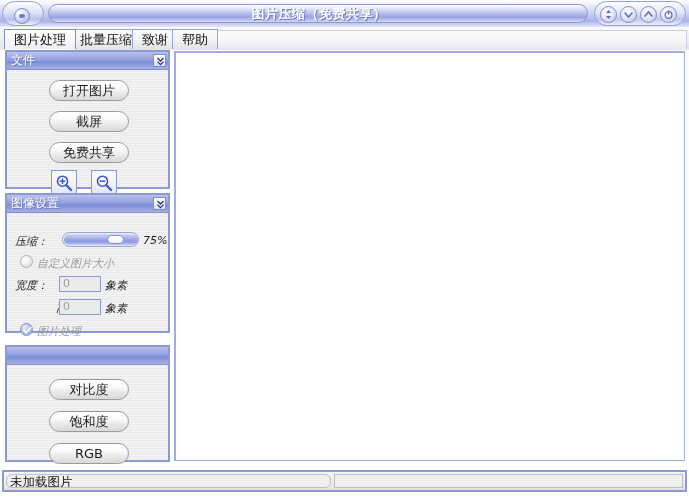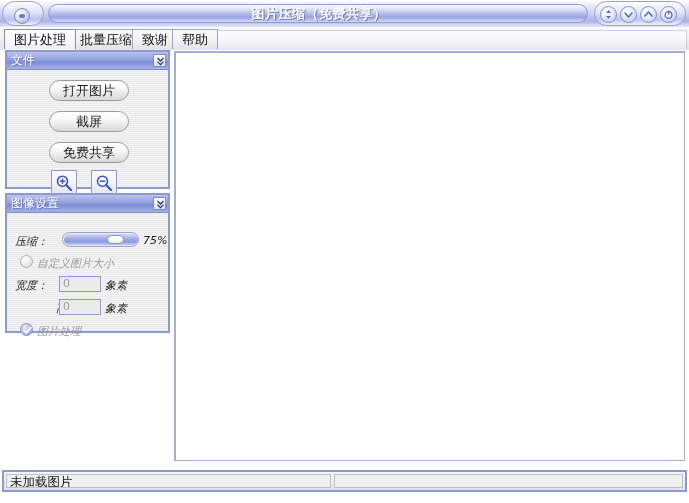--- a/index.html
+++ b/index.html
@@ -300,21 +300,21 @@
       repeating-linear-gradient(to bottom, #f4f4f4 0px, #f4f4f4 1px, #ebebeb 1px, #ebebeb 2px);
     border: 1px solid #bfbfbf;
     box-sizing: border-box;
     font-size: 12.5px;
     color: #141414;
     line-height: 13px;
     padding-left: 3px;
     white-space: nowrap;
     overflow: hidden;
   }
-  .sb-cell.c1 { left: 2px; width: 325px; }
+  .sb-cell.c1 { left: 2px; width: 325px; border-radius: 6px; }
   .sb-cell.c2 { left: 330px; width: 349px; }
 
   .corner-grip {
     position: absolute; right: 1px; bottom: 0px;
     width: 14px; height: 12px;
   }
 </style>
 </head>
 <body>
 
@@ -445,20 +445,36 @@
 
           <div class="chk on" style="left:13px; top:110px;">
             <svg width="11" height="11" viewBox="0 0 11 11">
               <path d="M2 5.4 L4.3 7.8 L8.8 2.6" stroke="#ffffff" stroke-width="1.7" fill="none" stroke-linecap="round" stroke-linejoin="round"></path>
             </svg>
           </div>
           <div class="lbl dim" style="left:30px; top:111px;">图片处理</div>
         </div>
       </div>
 
+      <div class="panel" style="top:295px; height:117px;">
+        <div class="panel-hd">
+          <div class="panel-hd-title"></div>
+        </div>
+        <div class="panel-bd">
+          <div class="pillbtn" style="left:42px; top:14px; width:80px;">
+            <span>对比度</span>
+          </div>
+          <div class="pillbtn" style="left:42px; top:46px; width:80px;">
+            <span>饱和度</span>
+          </div>
+          <div class="pillbtn" style="left:42px; top:78px; width:80px;">
+            <span>RGB</span>
+          </div>
+        </div>
+      </div>
     </div>
 
     <div class="canvas"></div>
   </div>
 
   <div class="statusbar">
     <div class="sb-cell c1">未加载图片</div>
     <div class="sb-cell c2"></div>
   </div>
 

